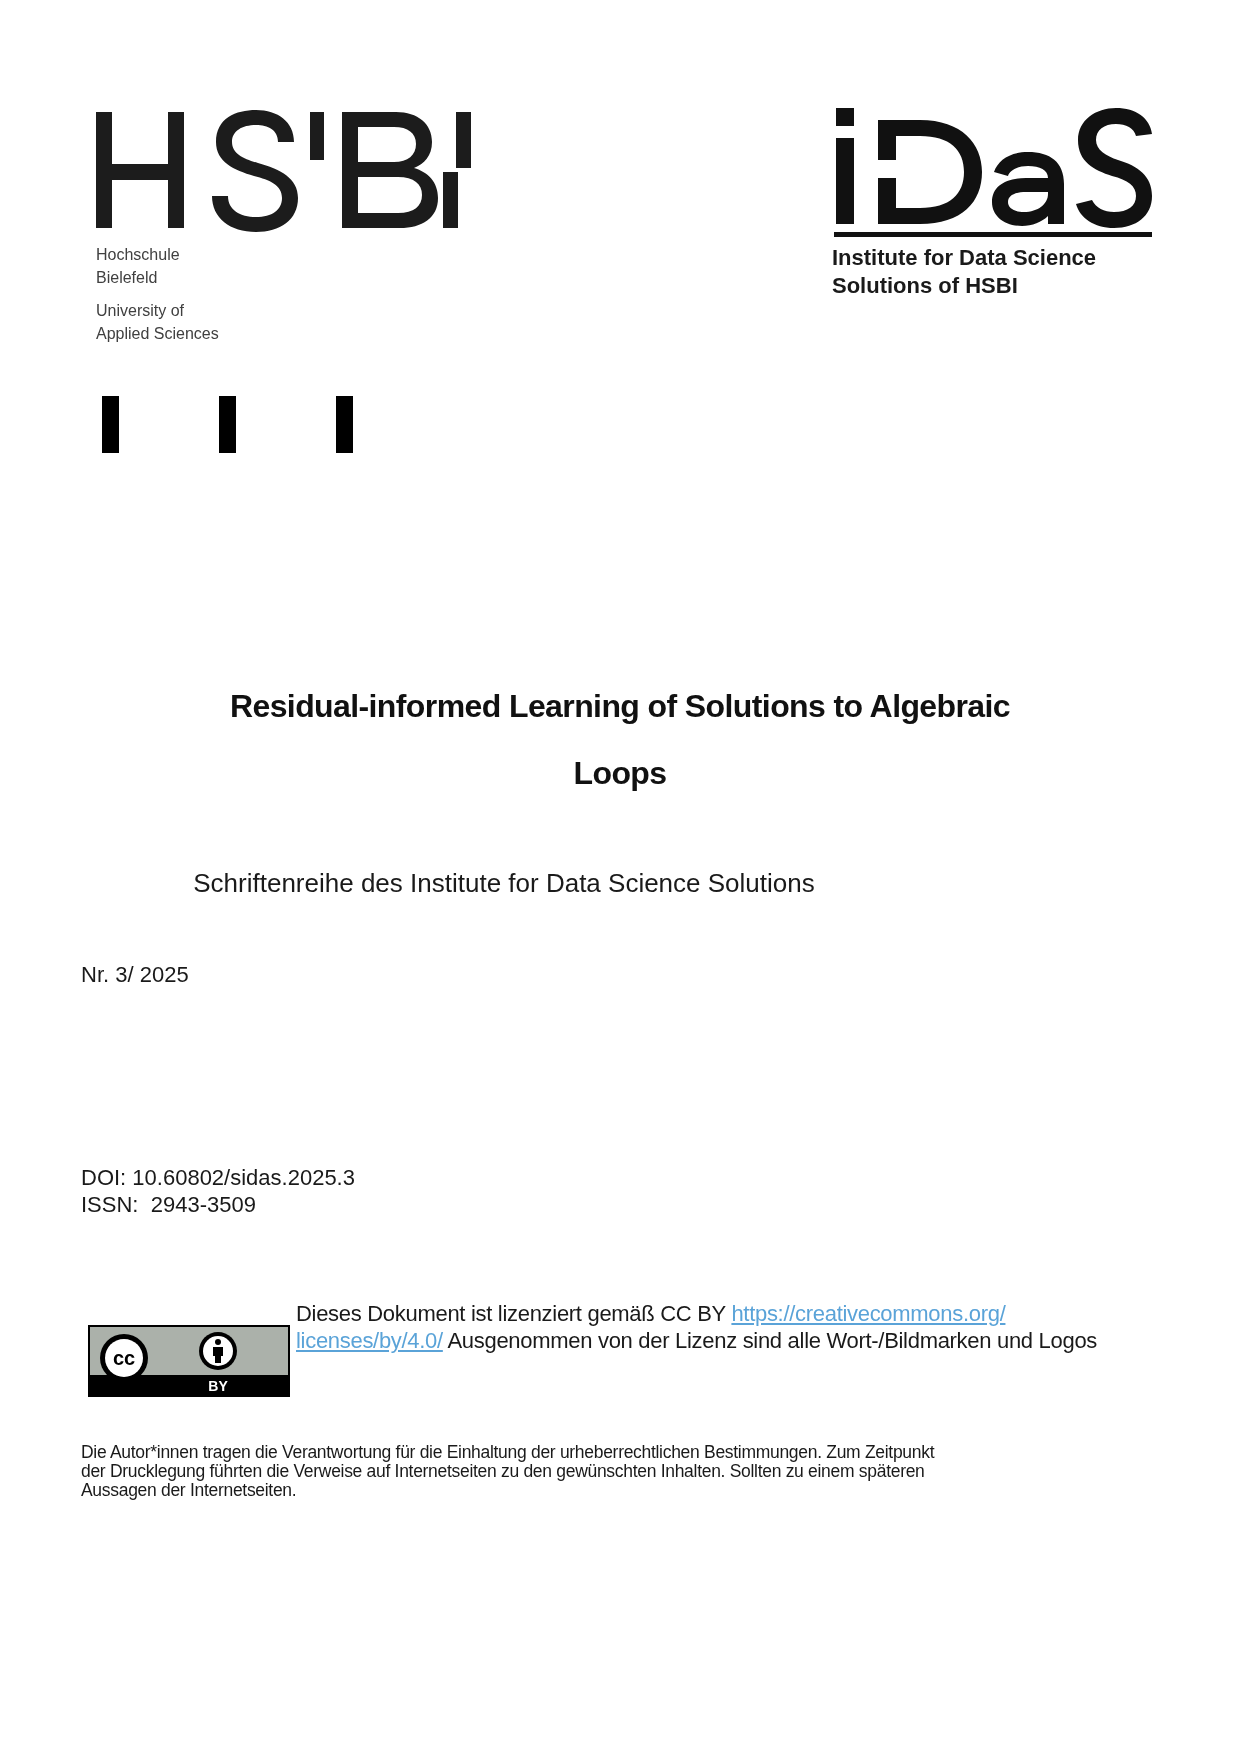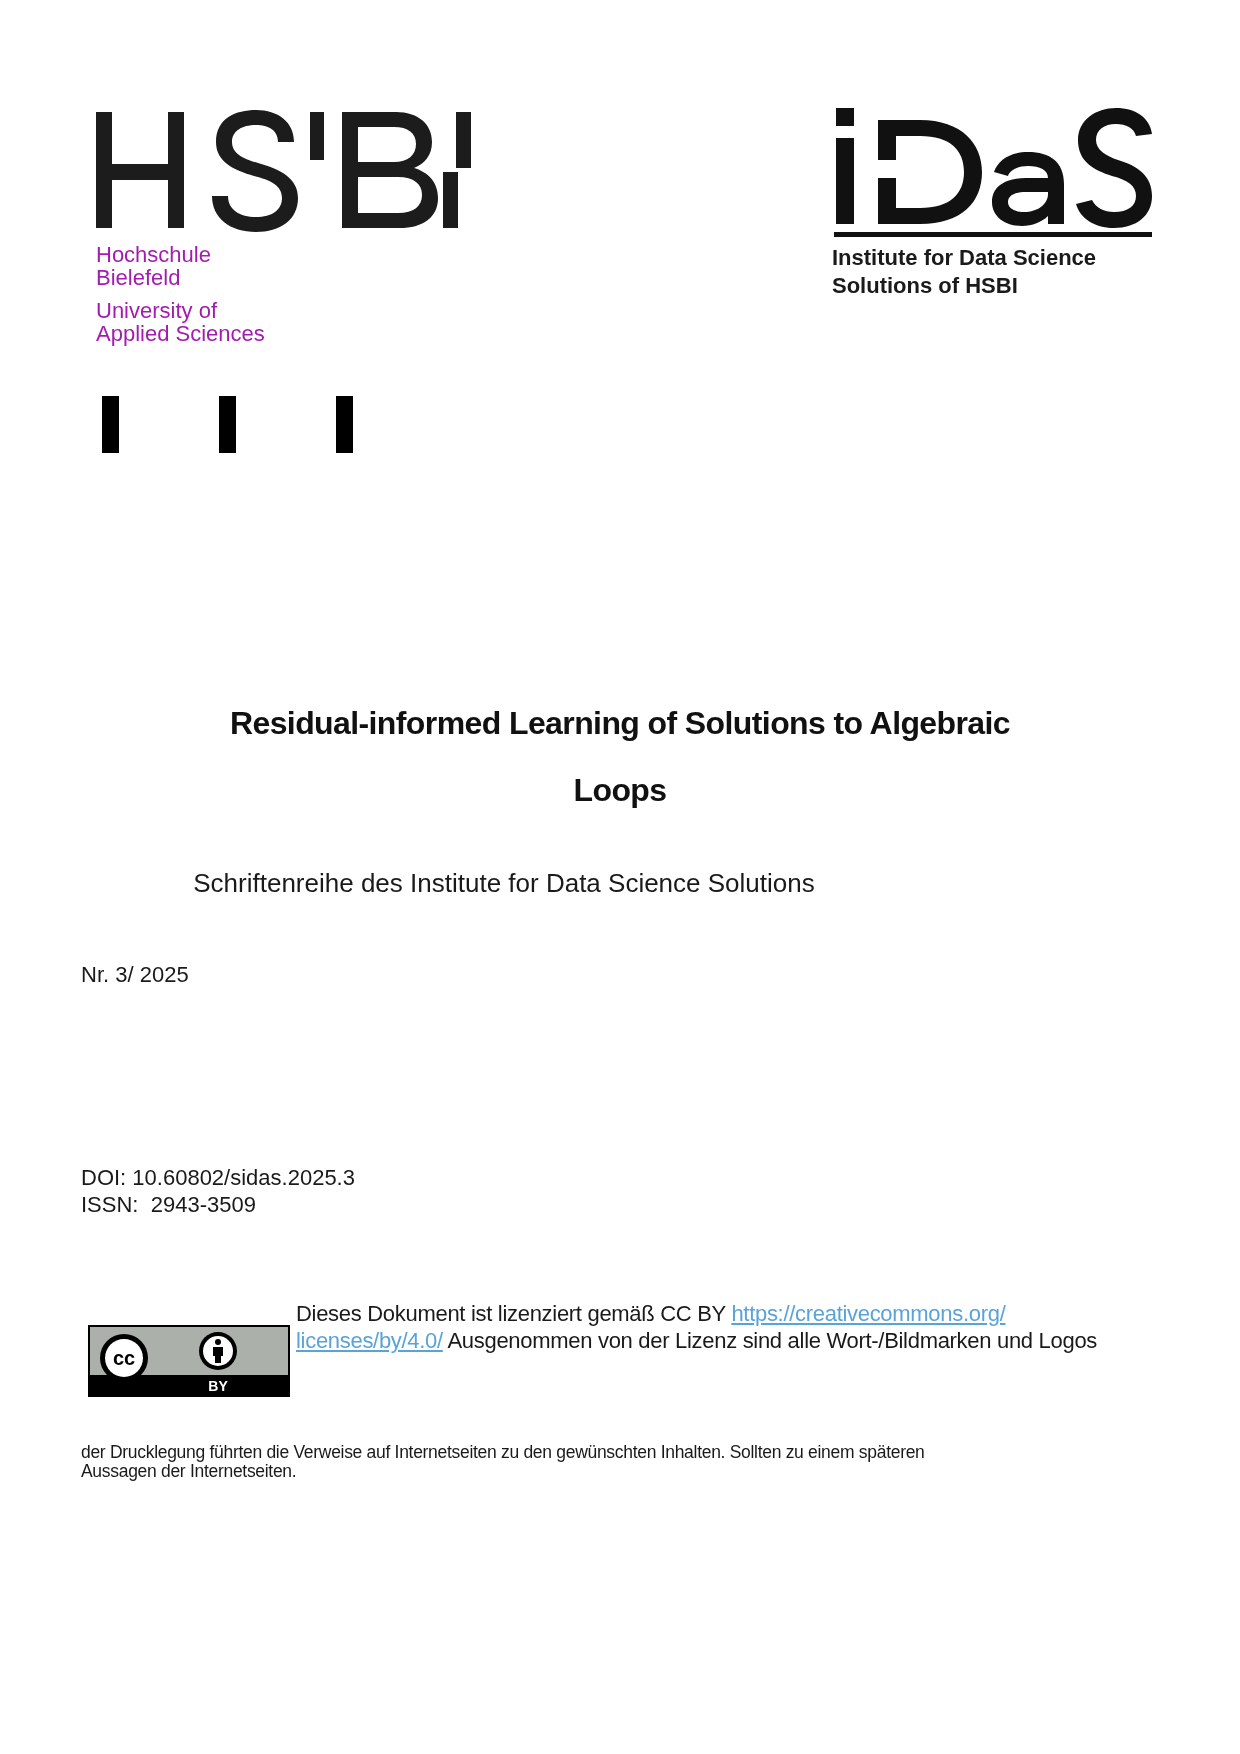--- a/index.html
+++ b/index.html
@@ -1,28 +1,28 @@
 <!DOCTYPE html>
 <html><head>
 <meta charset="utf-8">
 <style>
   html, body { margin: 0; padding: 0; background: #ffffff; }
   body { width: 1240px; height: 1754px; position: relative; overflow: hidden; color: #111; font-family: "Liberation Sans", sans-serif; }
   .abs { position: absolute; }
 
   
   .hsbi-logo { left: 96px; top: 108px; width: 410px; height: 130px; }
-  .hsbi-sub { left: 96px; font-size: 22px; line-height: 23px; color: #a21caf; }
+  .hsbi-sub { left: 96px; font-size: 16px; line-height: 23px; color: #404040; }
   .hsbi-bars { left: 102px; top: 396px; width: 256px; height: 58px; }
 
   
   .idas-logo { left: 832px; top: 100px; width: 320px; height: 140px; }
   .idas-sub { left: 832px; top: 244px; font-size: 22px; line-height: 28px; font-weight: bold; color: #1a1a1a; }
 
-  .title { left: 0; width: 1240px; text-align: center; font-family: "Liberation Sans", sans-serif; font-weight: bold; font-size: 32px; letter-spacing: -0.6px; margin-top: 17px; }
+  .title { left: 0; width: 1240px; text-align: center; font-family: "Liberation Sans", sans-serif; font-weight: bold; font-size: 32px; letter-spacing: -0.6px; }
   .series { left: 0; width: 1008px; top: 868px; text-align: center; font-size: 26px; color: #1a1a1a; }
 
   .meta { left: 81px; font-size: 22px; color: #1a1a1a; line-height: 27px; }
 
   .cc-badge { left: 88px; top: 1325px; width: 202px; height: 72px; }
   .license { left: 296px; top: 1300px; width: 860px; font-size: 22px; line-height: 27px; color: #1a1a1a; letter-spacing: -0.3px; }
   .license a { color: #5aa3d8; text-decoration: underline; }
 
   .disclaimer { left: 81px; top: 1443px; width: 1000px; font-size: 17.5px; line-height: 19px; color: #1a1a1a; letter-spacing: -0.3px; }
   .disclaimer p { margin: 0; }
@@ -110,15 +110,16 @@
   <text x="130" y="66" text-anchor="middle" font-family="Liberation Sans, sans-serif" font-weight="bold" font-size="14" fill="#fff">BY</text>
 </svg>
 
 <div class="abs license">
   <span>Dieses Dokument ist lizenziert gemäß CC BY </span>
   <a><span>https://creativecommons.org/</span><br><span>licenses/by/4.0/</span></a>
   <span> Ausgenommen von der Lizenz sind alle Wort-/Bildmarken und Logos</span>
 </div>
 
 <div class="abs disclaimer">
+  <p>Die Autor*innen tragen die Verantwortung für die Einhaltung der urheberrechtlichen Bestimmungen. Zum Zeitpunkt</p>
   <p>der Drucklegung führten die Verweise auf Internetseiten zu den gewünschten Inhalten. Sollten zu einem späteren</p>
   <p class="last">Aussagen der Internetseiten.</p>
 </div>
 
 </body></html>

